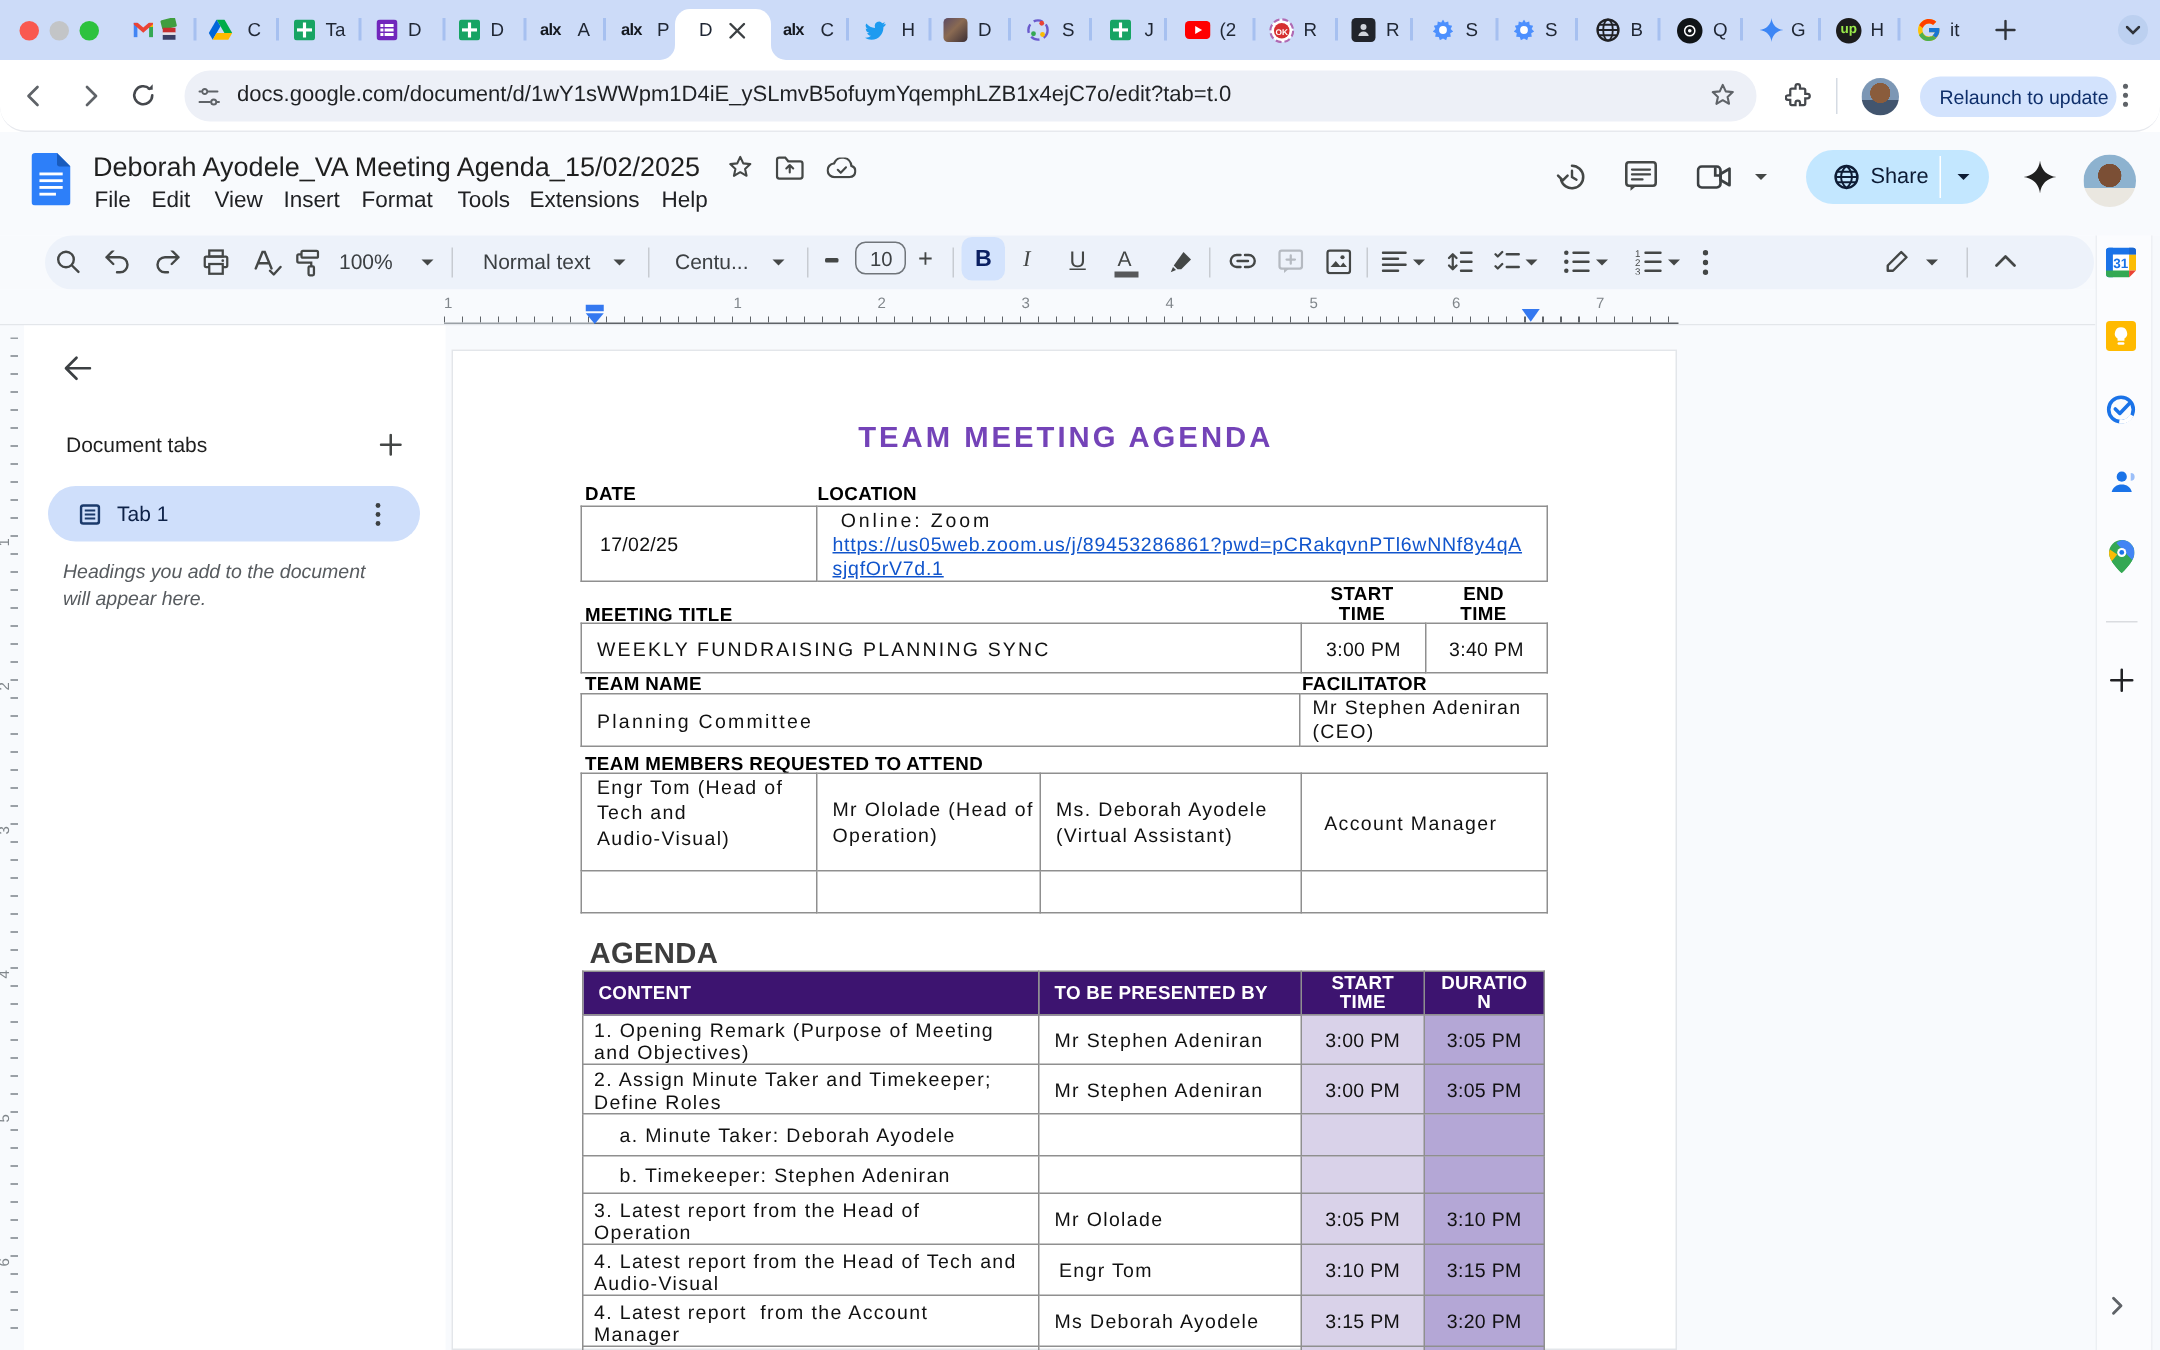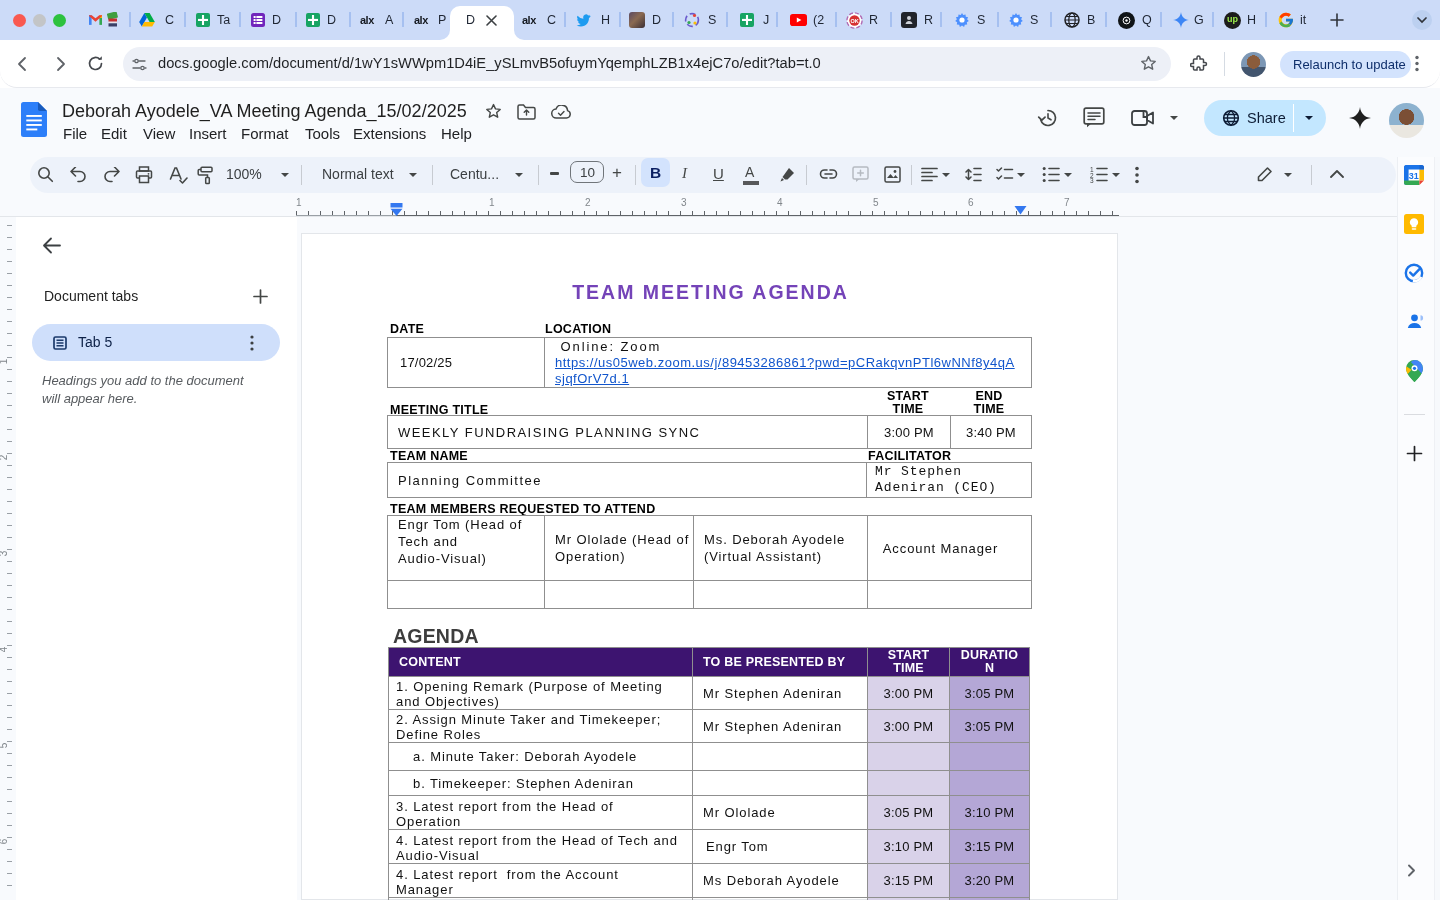--- a/index.html
+++ b/index.html
@@ -445,21 +445,21 @@
       </svg>
     <div class="abs" style="left:28px; top:71px; font-size:14px; font-weight:500; color:#1f1f1f;">Document tabs</div>
     <svg class="abs" style="left:237px; top:72px;" width="15" height="15" viewBox="0 0 15 15">
         <path d="M7.5 1v13M1 7.5h13" stroke="#444746" stroke-width="1.7" stroke-linecap="round"></path>
       </svg>
     <div id="tab1pill" class="abs"></div>
     <svg class="abs" style="left:37px; top:119px;" width="14" height="14" viewBox="0 0 14 14">
         <rect x="1" y="1" width="12" height="12" rx="1.5" fill="none" stroke="#1b3a6b" stroke-width="1.7"></rect>
         <path d="M3.5 4.3h7M3.5 7h7M3.5 9.7h7" stroke="#1b3a6b" stroke-width="1.4"></path>
       </svg>
-    <div class="abs" style="left:62px; top:117px; font-size:14px; font-weight:500; color:#0d2147;">Tab 5</div>
+    <div class="abs" style="left:62px; top:117px; font-size:14px; font-weight:500; color:#0d2147;">Tab 1</div>
     <svg class="abs" style="left:234px; top:118px;" width="4" height="16" viewBox="0 0 4 16">
         <circle cx="2" cy="2" r="1.6" fill="#3c4043"></circle>
         <circle cx="2" cy="8" r="1.6" fill="#3c4043"></circle>
         <circle cx="2" cy="14" r="1.6" fill="#3c4043"></circle>
       </svg>
     <div class="abs" style="left:26px; top:155px; width:212px; font-size:13px; font-style:italic; color:#575b5f; line-height:17.5px;">Headings you add to the document will appear here.</div>
   </div>
   <div id="page" class="abs">
     <div class="abs" style="left:0; top:47px; width:815px; text-align:center; font-size:19.5px; font-weight:bold; color:#7443b8; letter-spacing:2px; padding-left:2px;">TEAM MEETING AGENDA</div>
     <div class="abs lbl" style="left:88px; top:88px;">DATE</div>
@@ -496,21 +496,21 @@
     <div class="abs lbl" style="left:88px; top:215px;">TEAM NAME</div>
     <div class="abs lbl" style="left:566px; top:215px;">FACILITATOR</div>
     <table class="doc" style="left:85px; top:228px; width:644px;">
       <colgroup>
           <col style="width:479px">
           <col style="width:165px">
         </colgroup>
       <tbody>
           <tr style="height:35px;">
         <td style="padding-left:10px; vertical-align:middle; letter-spacing:1.5px;">Planning Committee</td>
-        <td style="padding:1px 0 0 8px; line-height:16.3px;font-family:Liberation Mono, monospace;">Mr Stephen Adeniran (CEO)</td>
+        <td style="padding:1px 0 0 8px; line-height:16.3px;">Mr Stephen Adeniran (CEO)</td>
       </tr>
     </tbody>
       </table>
     <div class="abs lbl" style="left:88px; top:268px;">TEAM MEMBERS REQUESTED TO ATTEND</div>
     <table class="doc" style="left:85px; top:281px; width:644px;">
       <colgroup>
           <col style="width:157px">
           <col style="width:149px">
           <col style="width:174px">
           <col style="width:164px">

